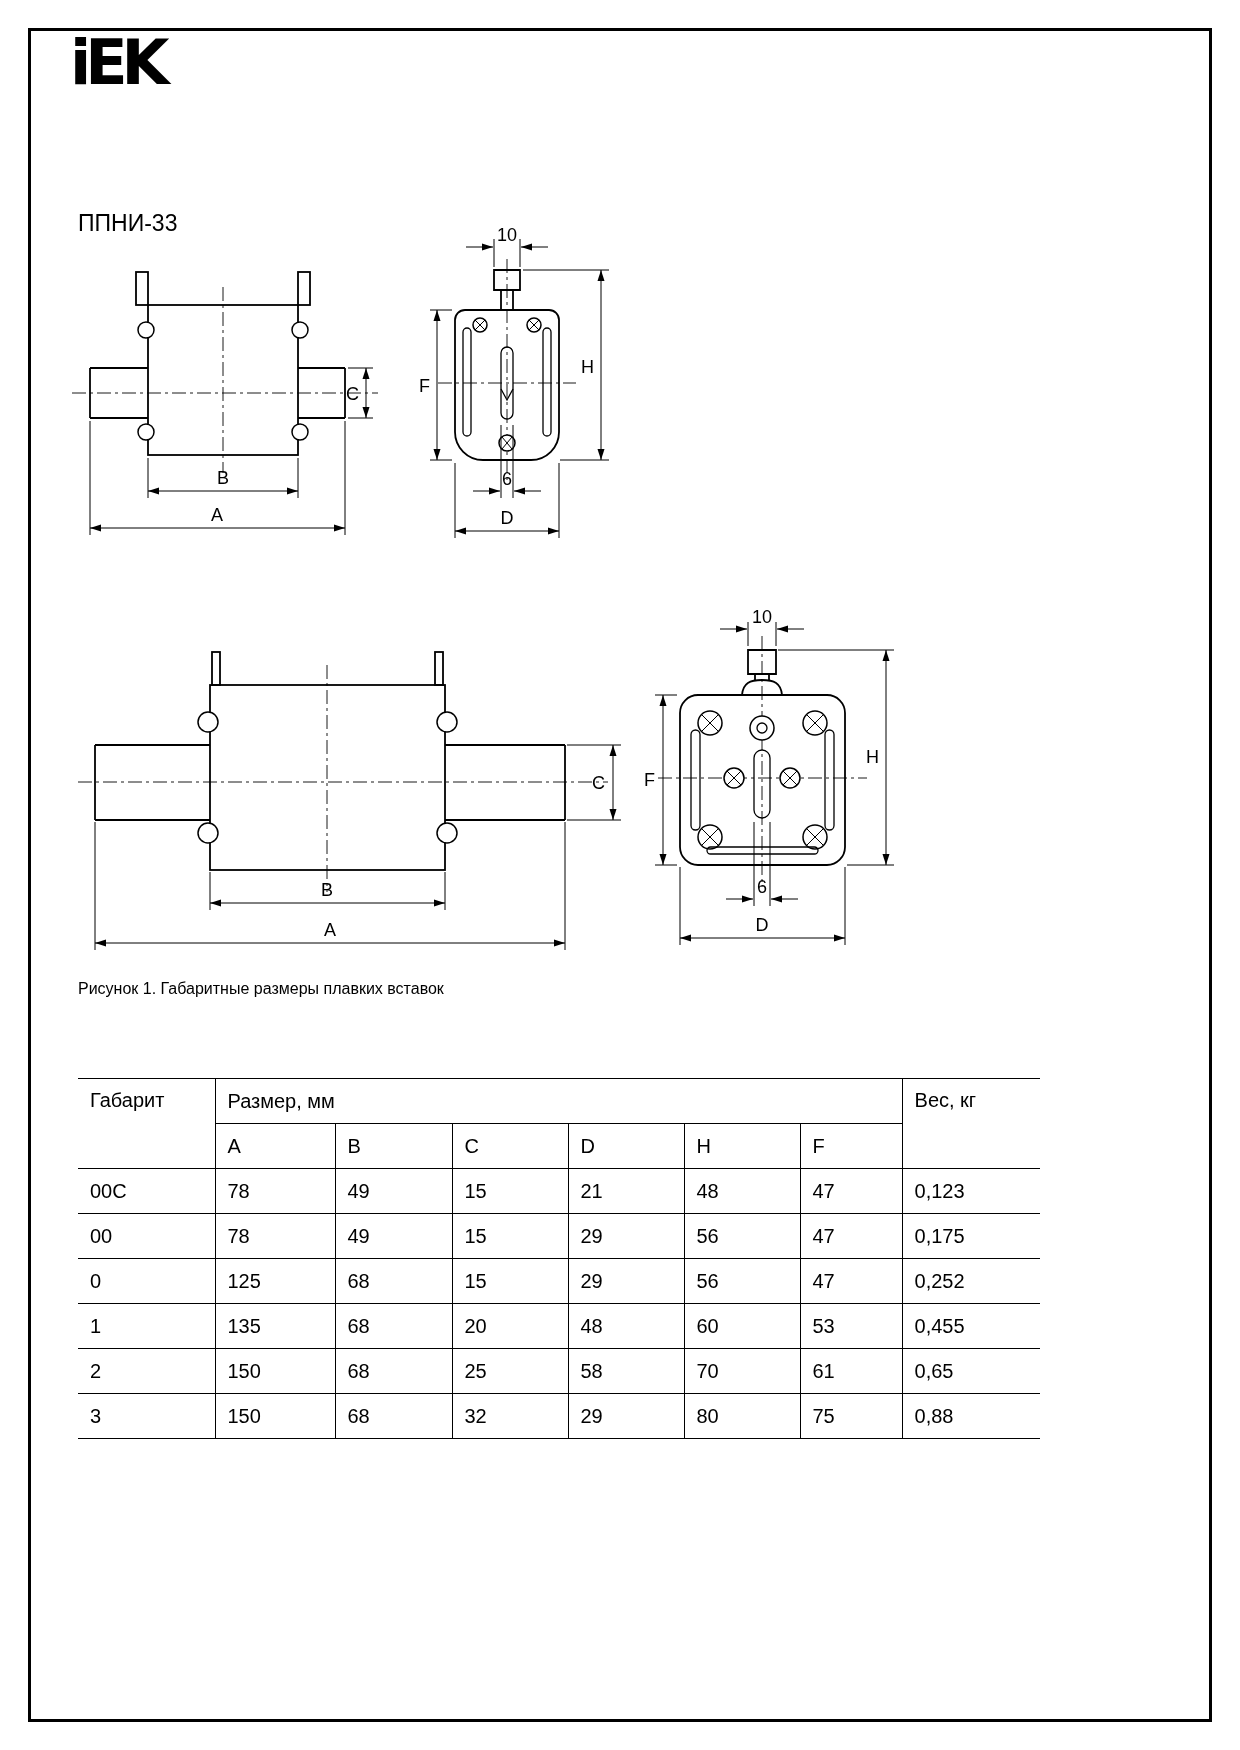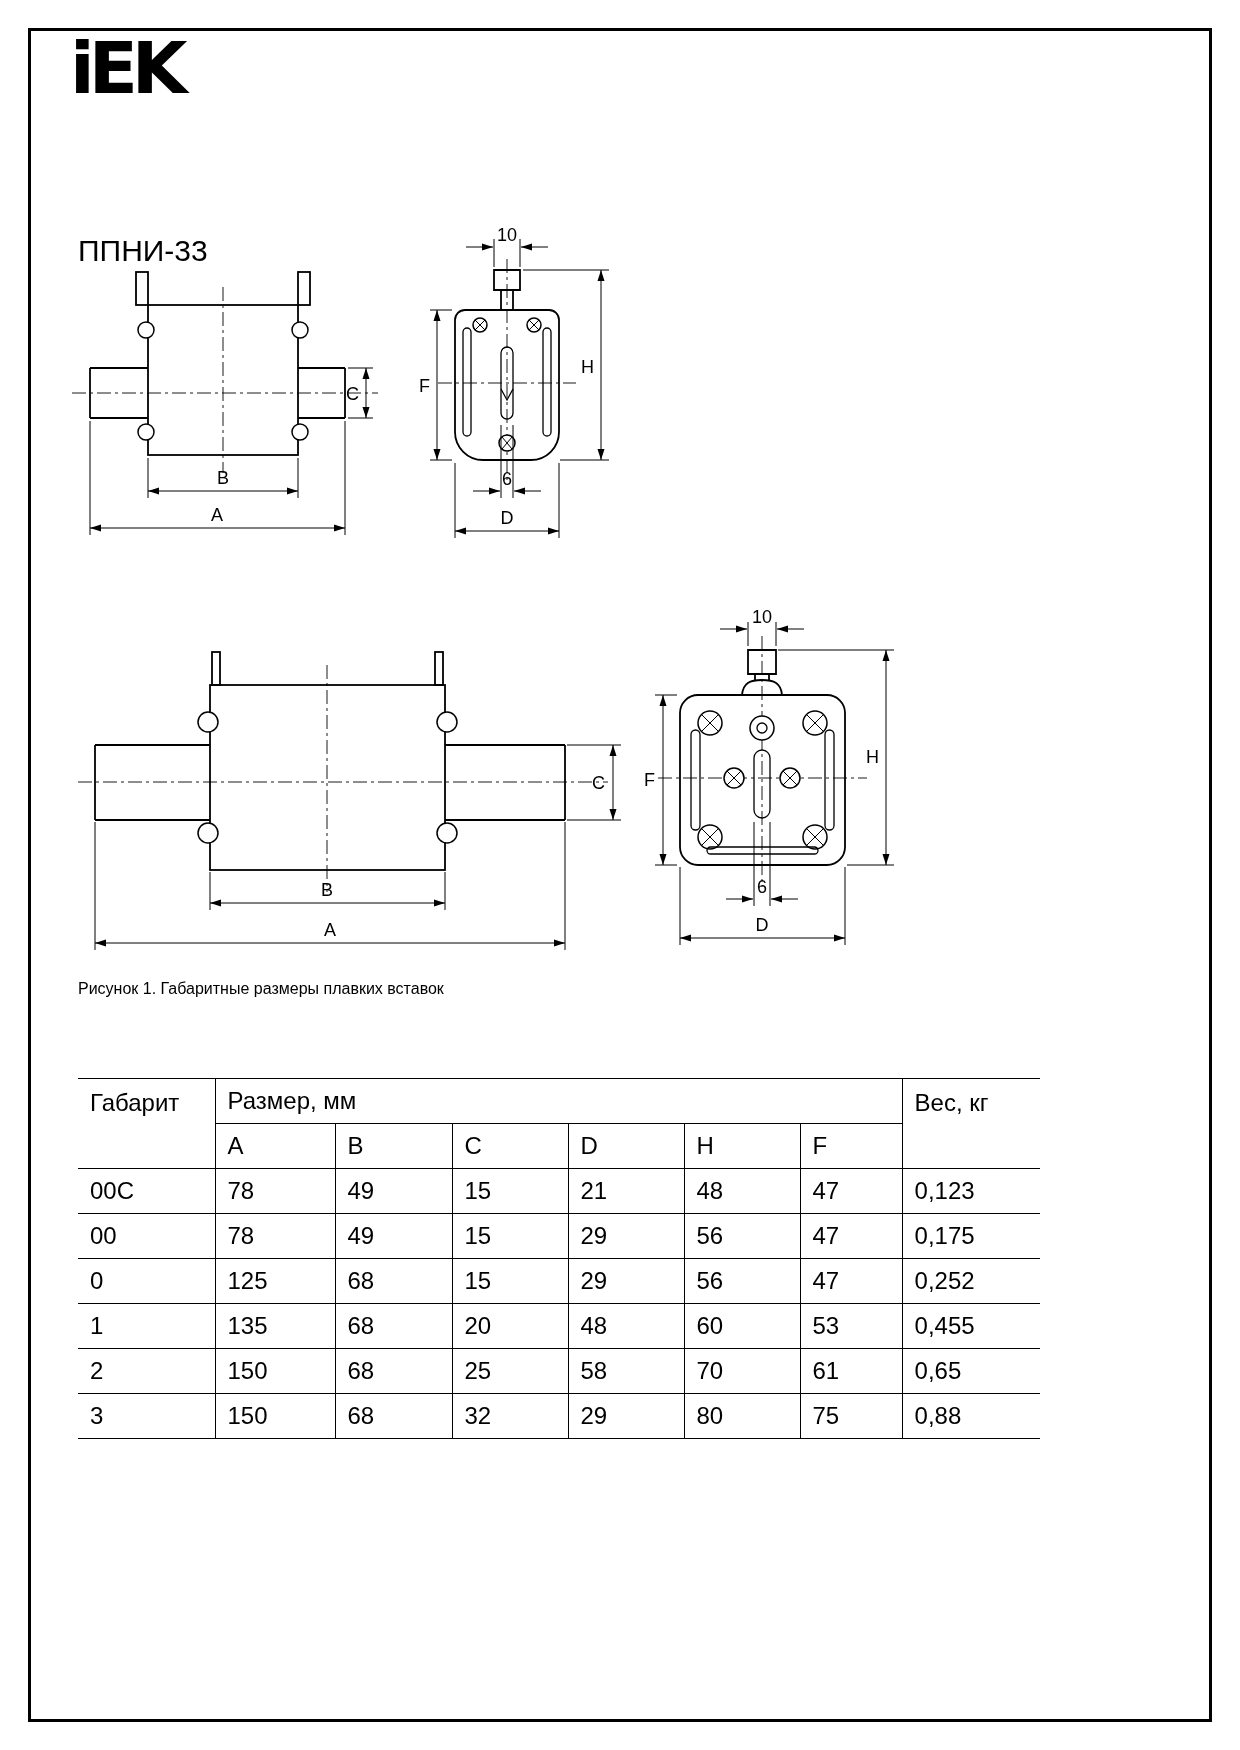--- a/index.html
+++ b/index.html
@@ -2,41 +2,41 @@
 <html><head>
 <meta charset="utf-8">
 <style>
   * { margin:0; padding:0; box-sizing:border-box; }
   html,body { background:#ffffff; }
   body { font-family:"Liberation Sans", sans-serif; color:#000; }
   .page { position:relative; width:1240px; height:1750px; background:#fff; overflow:hidden; }
   .frame { position:absolute; left:28px; top:28px; right:28px; bottom:28px; border:3px solid #000; }
 
   .logo { position:absolute; left:70px; top:26px; font-family:"DejaVu Sans", sans-serif;
-          font-weight:bold; font-size:72px; letter-spacing:-6px; }
-
-  .dtitle { position:absolute; font-size:30px;margin-top:24px; }
+          font-weight:bold; font-size:62px; letter-spacing:-6px; }
+
+  .dtitle { position:absolute; font-size:23px; }
   .t1 { left:78px; top:210px; }
   .t2 { left:78px; top:584px; }
   .caption { position:absolute; left:78px; top:980px; font-size:16px; }
 
   svg { position:absolute; }
   .svg1 { left:60px; top:225px; }
   .svg2 { left:60px; top:610px; }
 
   .ol   { stroke:#000; stroke-width:1.8; fill:none; }
   .ol2  { stroke:#000; stroke-width:1.3; fill:none; }
   .thin { stroke:#000; stroke-width:1; fill:none; }
   .dim  { stroke:#000; stroke-width:1; fill:none; }
   .cl   { stroke:#000; stroke-width:0.9; fill:none; stroke-dasharray:14 4 3 4; }
   .rivet{ fill:#fff; stroke:#000; stroke-width:1.5; }
   .lbl  { font-family:"Liberation Sans", sans-serif; font-size:18px; fill:#000; stroke:none; }
 
   .dims-table { position:absolute; left:78px; top:1078px; width:962px;
-                border-collapse:collapse; table-layout:fixed; font-size:24px; }
+                border-collapse:collapse; table-layout:fixed; font-size:20px; }
   .dims-table th, .dims-table td { border:1px solid #000; font-weight:normal;
                 text-align:left; padding:0 4px 0 12px; height:45px; vertical-align:middle; }
   .dims-table .rs { vertical-align:top; padding-top:10px; }
   .dims-table .col-first { border-left:none; }
   .dims-table .col-last  { border-right:none; }
 </style>
 </head>
 <body>
 
 <div class="page">

